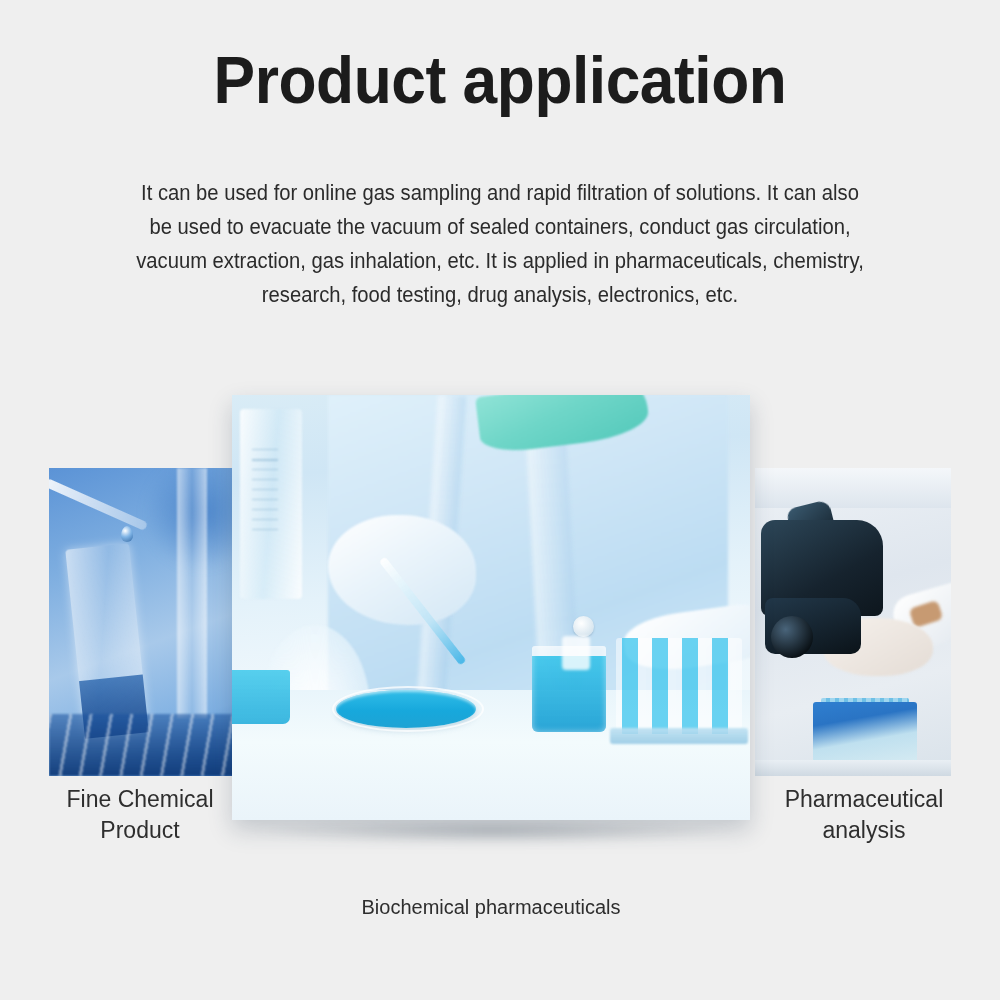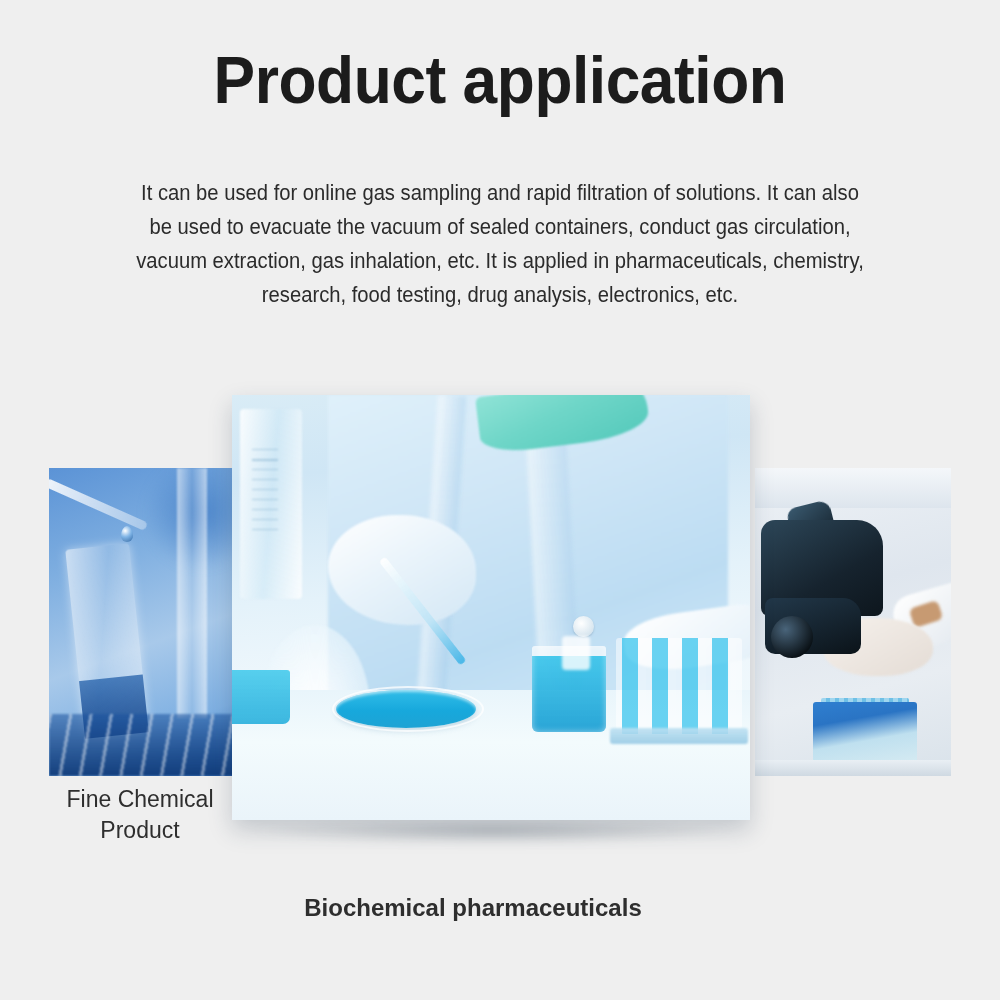--- a/index.html
+++ b/index.html
@@ -500,25 +500,24 @@
     left: 20px;
     top: 784px;
     width: 240px;
   }
   .caption-right {
     left: 744px;
     top: 784px;
     width: 240px;
   }
   .caption-center {
-    left: 222px;
+    left: 240px;
     top: 892px;
     width: 502px;
-    font-size: 24px;
-    font-weight: bold;
+    font-size: 20px;
   }
 </style>
 </head>
 <body>
 
 <div class="page-title">Product application</div>
 
 <div class="intro">
   <p>It can be used for online gas sampling and rapid filtration of solutions. It can also</p>
   <p>be used to evacuate the vacuum of sealed containers, conduct gas circulation,</p>
@@ -576,16 +575,20 @@
     <div class="pc-highlight"></div>
     <div class="pc-tubes"></div>
     <div class="pc-tubes-rack"></div>
   </div>
 
   <div class="caption caption-left">
     <div>Fine Chemical</div>
     <div>Product</div>
   </div>
 
+  <div class="caption caption-right">
+    <div>Pharmaceutical</div>
+    <div>analysis</div>
+  </div>
 
   <div class="caption caption-center">Biochemical pharmaceuticals</div>
 
 </div>
 
 </body></html>

